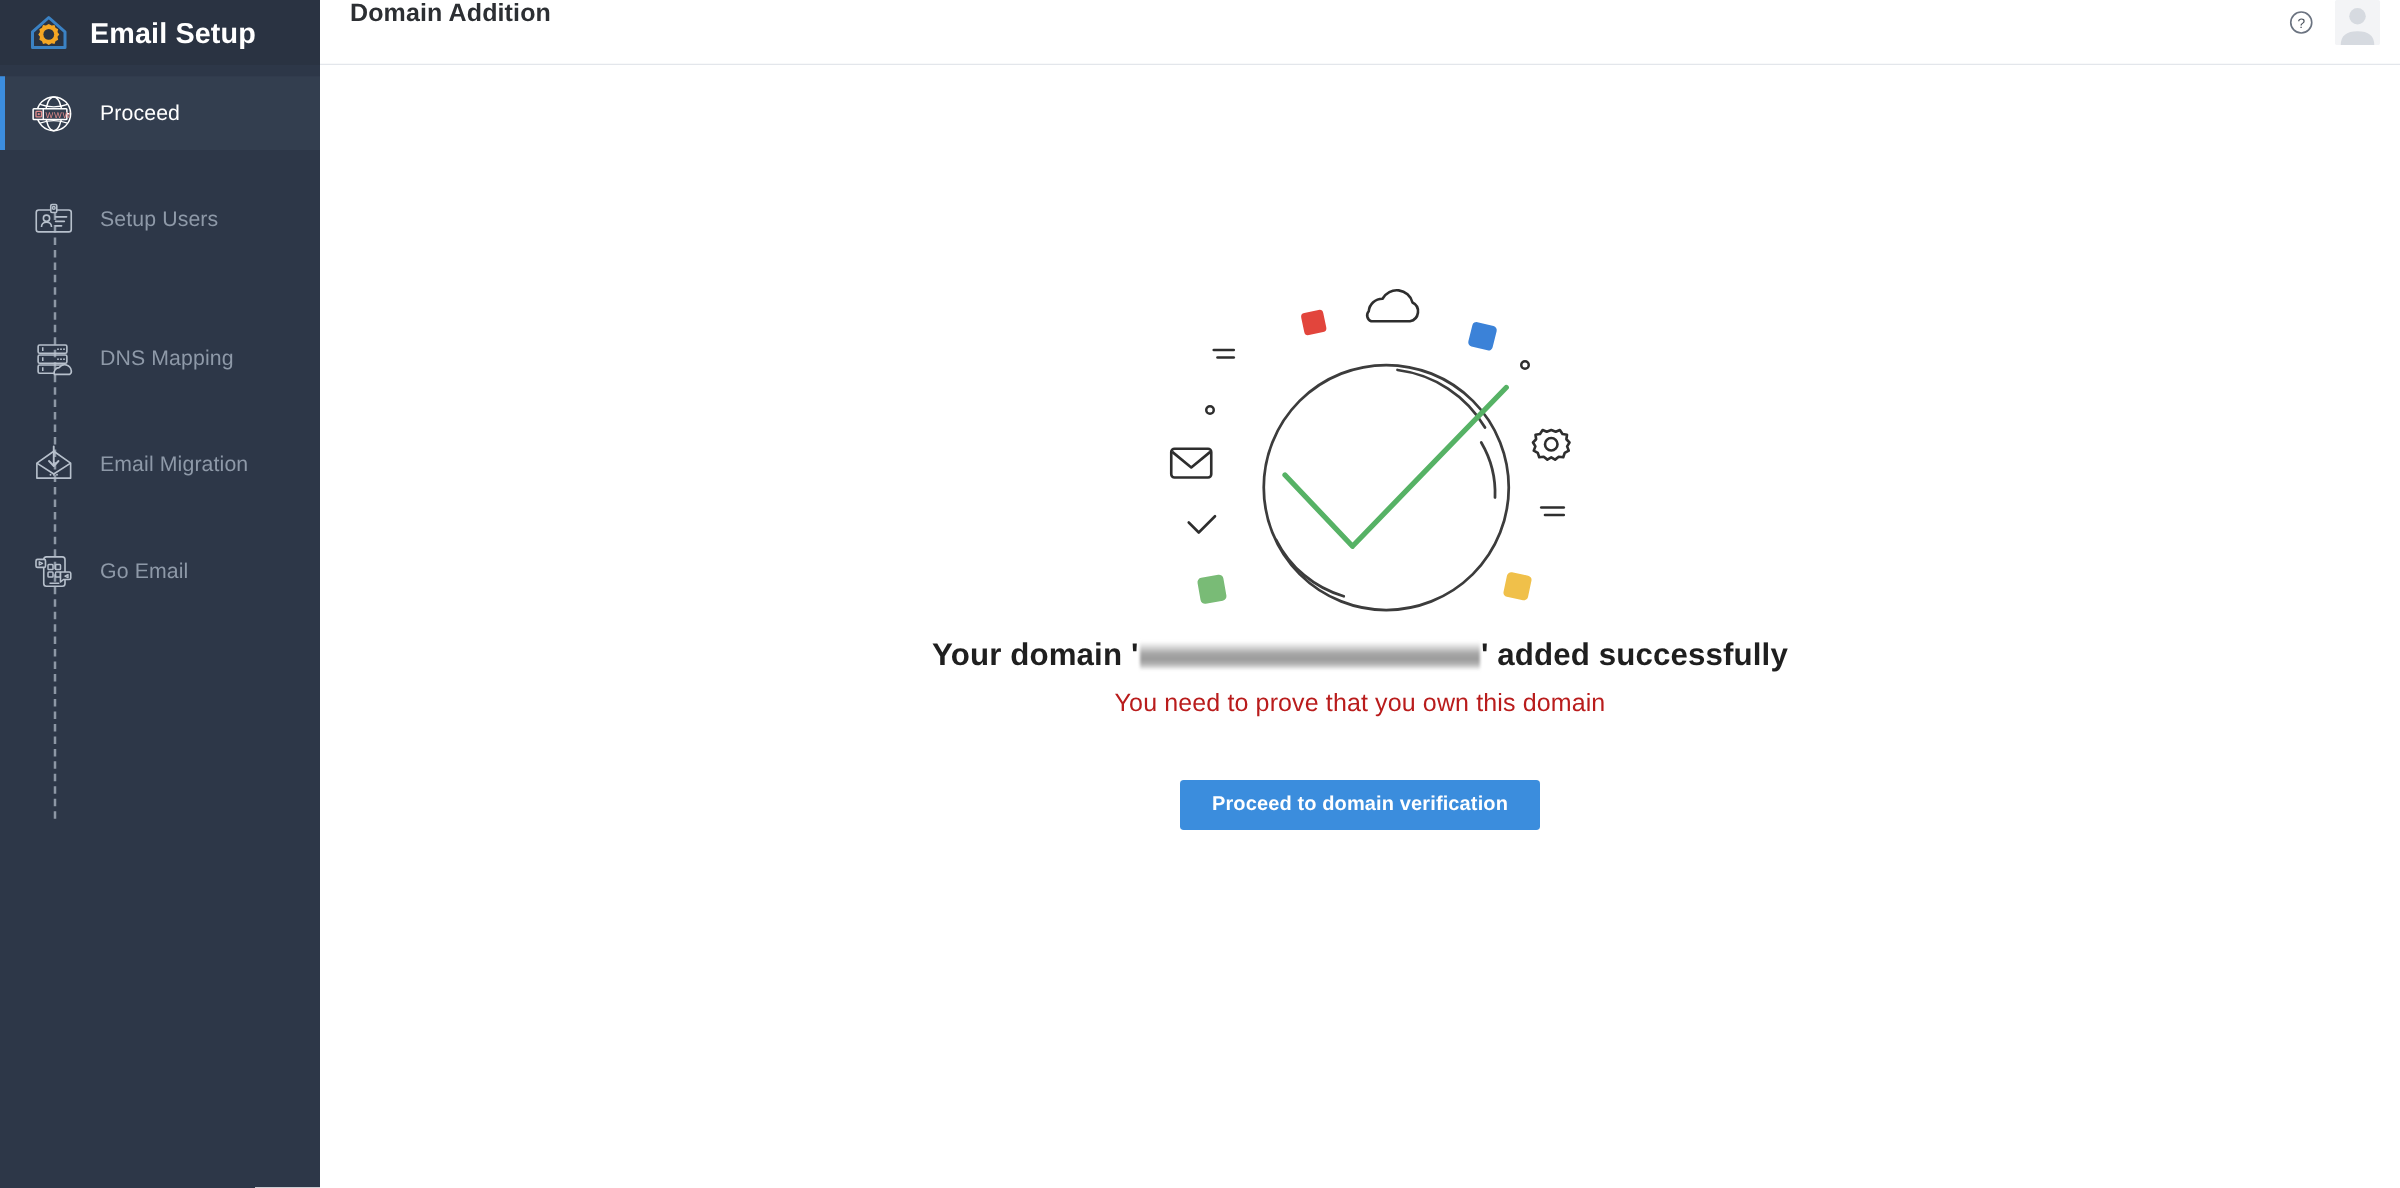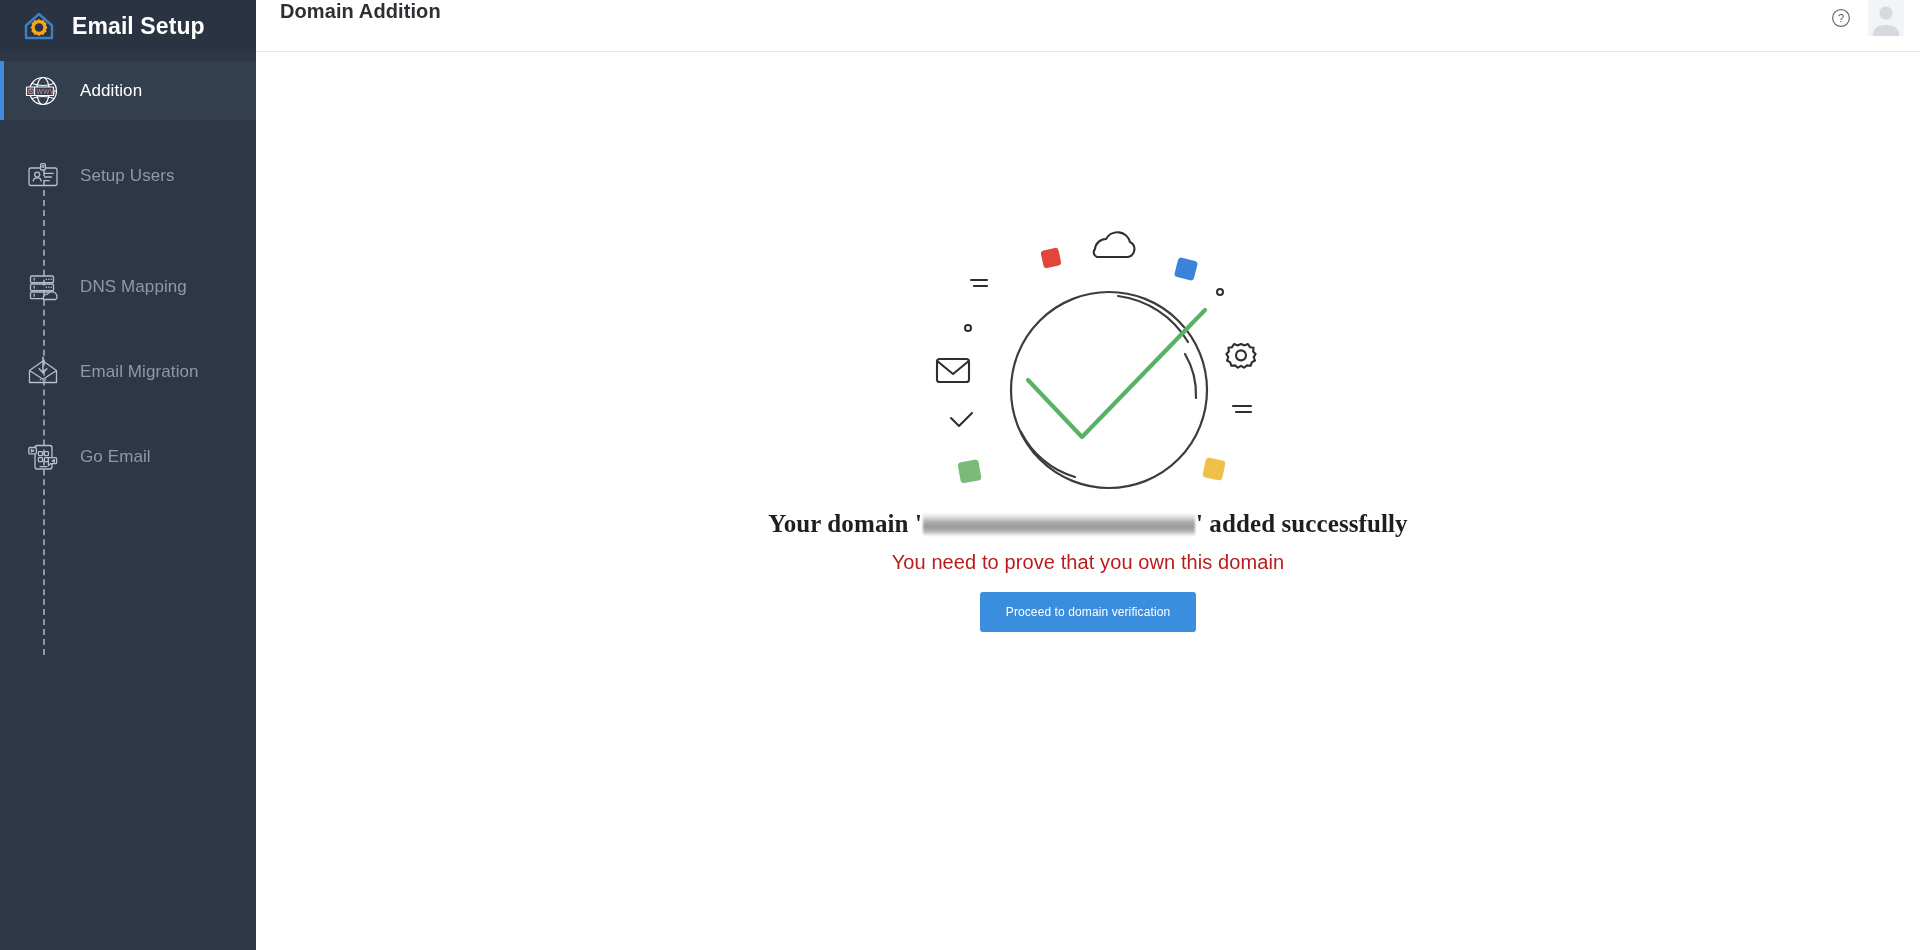--- a/index.html
+++ b/index.html
@@ -178,21 +178,20 @@
 
   .headline {
     margin-top: 8px;
     font-size: 25px;
     font-weight: bold;
     color: #1f1f1f;
     display: flex;
     align-items: center;
     white-space: nowrap;
     letter-spacing: 0.1px;
-    font-family: Liberation Serif, serif;
   }
   .redacted {
     display: inline-block;
     width: 272px;
     height: 23px;
     margin: 0 1px;
     vertical-align: middle;
     background: linear-gradient(to bottom,
         #ffffff 0%,
         #f2f2f2 8%,
@@ -206,27 +205,27 @@
   }
 
   .subline {
     margin-top: 13px;
     font-size: 20px;
     color: #b91c1c;
     letter-spacing: 0.1px;
   }
 
   .cta {
-    margin-top: 18px;
+    margin-top: 49px;
     background: #3b8ddd;
     color: #ffffff;
     border: none;
     border-radius: 3px;
-    font-size: 12px;
-    font-weight: normal;
+    font-size: 16px;
+    font-weight: bold;
     font-family: "Liberation Sans", sans-serif;
     padding: 0 26px;
     height: 40px;
     cursor: pointer;
     letter-spacing: 0.1px;
   }
 </style>
 </head>
 <body>
 
@@ -259,21 +258,21 @@
             <line x1="5.5" y1="19" x2="32.5" y2="19" stroke="#ffffff" stroke-width="1.2"></line>
             <path d="M8 11.5 Q19 15.5 30 11.5" fill="none" stroke="#ffffff" stroke-width="1.1"></path>
             <path d="M8 26.5 Q19 22.5 30 26.5" fill="none" stroke="#ffffff" stroke-width="1.1"></path>
             <rect x="2.5" y="15" width="27" height="8.5" fill="#333e4f" stroke="#ffffff" stroke-width="1.2" rx="0.6"></rect>
             <rect x="4.8" y="17.1" width="4.4" height="4.4" fill="none" stroke="#e08a8a" stroke-width="1.1" rx="0.6"></rect>
             <circle cx="7" cy="19.3" r="0.9" fill="#e08a8a"></circle>
             <line x1="10.6" y1="15" x2="10.6" y2="23.5" stroke="#ffffff" stroke-width="1.1"></line>
             <text x="12.4" y="22.2" font-family="'Liberation Sans',sans-serif" font-size="6.6" fill="#e08a8a" letter-spacing="0.6">WWW</text>
           </svg>
         </span>
-        <span class="nav-label">Addition</span>
+        <span class="nav-label">Proceed</span>
       </div>
 
       <div class="nav-gap"></div>
 
       <div class="nav-item">
         <span class="nav-icon">
           <svg width="38" height="38" viewBox="0 0 38 38">
             <rect x="5" y="11" width="28" height="17.5" rx="2" fill="none" stroke="#b7c0cc" stroke-width="1.3"></rect>
             <rect x="16.6" y="6.6" width="4.8" height="6.4" rx="1" fill="#2d3748" stroke="#b7c0cc" stroke-width="1.3"></rect>
             <circle cx="19" cy="9.3" r="1.1" fill="none" stroke="#b7c0cc" stroke-width="1.1"></circle>

